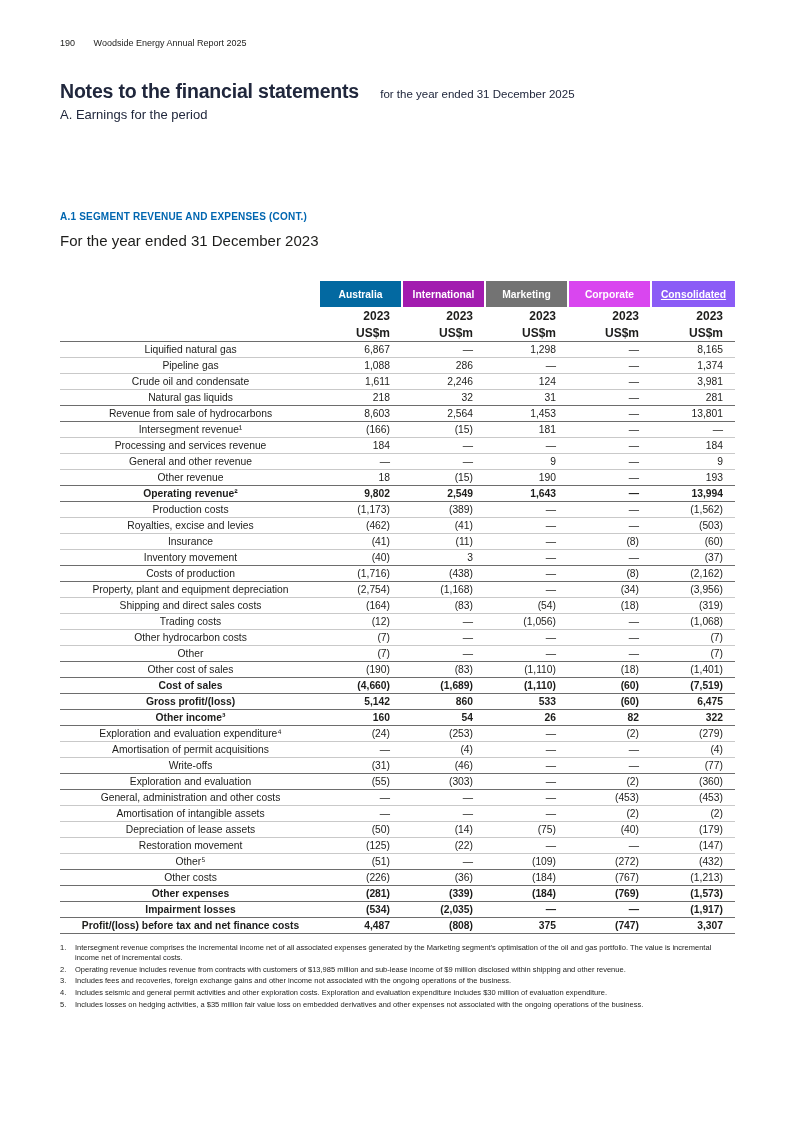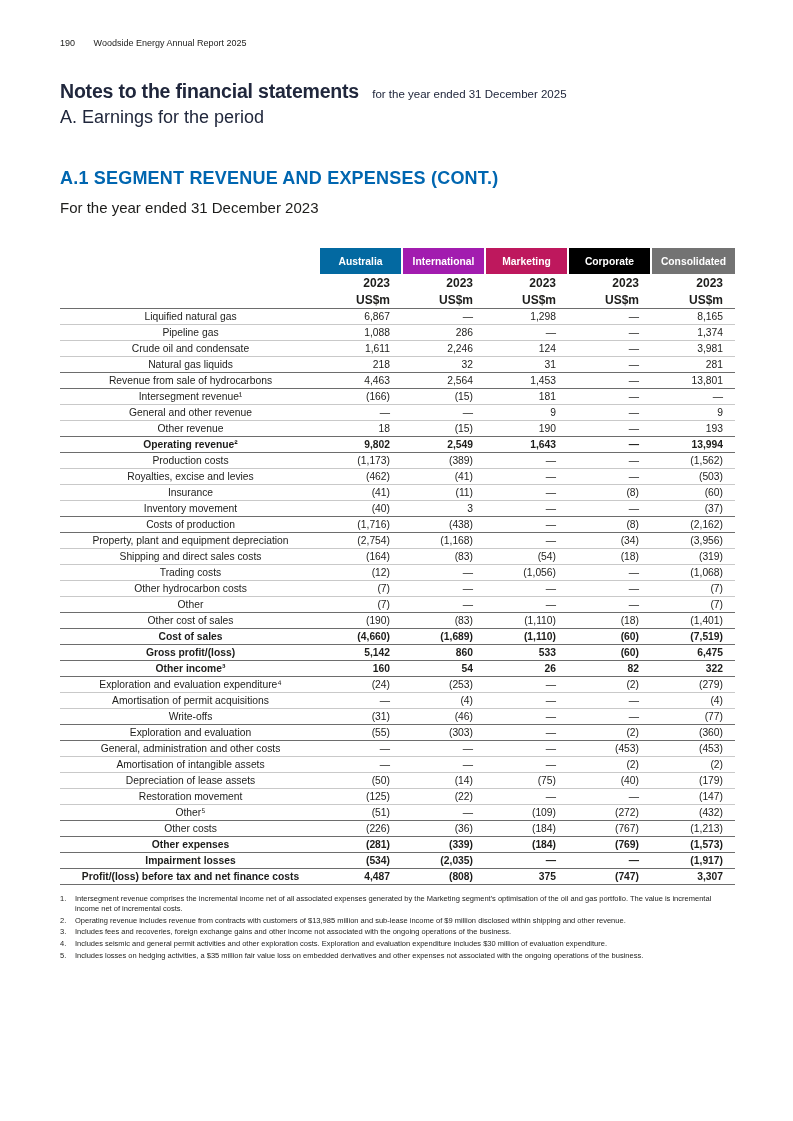--- a/index.html
+++ b/index.html
@@ -15,26 +15,26 @@
   .page-header .pgnum { margin-right: 16px; }
 
   .main-title {
     margin-top: 33px;
     font-size: 19.5px;
     font-weight: bold;
     color: #20273c;
     letter-spacing: -0.2px;
     line-height: 1.1;
   }
-  .main-title .suffix { font-size: 11.5px; font-weight: normal; margin-left: 8px; letter-spacing: 0; }
-  .subtitle { font-size: 18px; color: #20273c; margin-top: 5px; }
+  .main-title .suffix { font-size: 11.5px; font-weight: normal; margin-left: 16px; letter-spacing: 0; }
+  .subtitle { font-size: 13px; color: #20273c; margin-top: 5px; }
 
   .section-heading {
-    margin-top: 40px;
-    font-size: 18px;
+    margin-top: 89px;
+    font-size: 10px;
     font-weight: bold;
     color: #0066b0;
     letter-spacing: 0.2px;
   }
   .period-line { margin-top: 10px; font-size: 15px; color: #1d1d1b; }
 
   table.fin-table {
     border-collapse: collapse;
     table-layout: fixed;
     width: 675px;
@@ -108,23 +108,23 @@
         <col style="width:83px">
         <col style="width:83px">
         <col style="width:83px">
         <col style="width:84px">
     </colgroup>
     <thead id="thead">
         <tr>
           <th class="corner"></th>
           <th class="colhead" style="background: #0369a1;">Australia</th>
           <th class="colhead" style="background: #a21caf;">International</th>
-          <th class="colhead" style="background: #be185d;">Marketing</th>
-          <th class="colhead" style="background: #000000;">Corporate</th>
-          <th class="colhead" style="background: #737373;">Consolidated</th>
+          <th class="colhead" style="background: #737373;">Marketing</th>
+          <th class="colhead" style="background: #d946ef;">Corporate</th>
+          <th class="colhead" style="background: #8b5cf6; text-decoration: underline;">Consolidated</th>
         </tr>
         <tr class="year-row">
           <th></th>
           <th>2023</th>
           <th>2023</th>
           <th>2023</th>
           <th>2023</th>
           <th>2023</th>
         </tr>
         <tr class="unit-row">
@@ -164,33 +164,41 @@
         <tr>
           <td class="lbl">Natural gas liquids</td>
           <td class="num">218</td>
           <td class="num">32</td>
           <td class="num">31</td>
           <td class="num">—</td>
           <td class="num">281</td>
         </tr>
         <tr class="strong">
           <td class="lbl">Revenue from sale of hydrocarbons</td>
-          <td class="num">4,463</td>
+          <td class="num">8,603</td>
           <td class="num">2,564</td>
           <td class="num">1,453</td>
           <td class="num">—</td>
           <td class="num">13,801</td>
         </tr>
         <tr class="strong">
           <td class="lbl">Intersegment revenue¹</td>
           <td class="num">(166)</td>
           <td class="num">(15)</td>
           <td class="num">181</td>
           <td class="num">—</td>
           <td class="num">—</td>
+        </tr>
+        <tr>
+          <td class="lbl">Processing and services revenue</td>
+          <td class="num">184</td>
+          <td class="num">—</td>
+          <td class="num">—</td>
+          <td class="num">—</td>
+          <td class="num">184</td>
         </tr>
         <tr>
           <td class="lbl">General and other revenue</td>
           <td class="num">—</td>
           <td class="num">—</td>
           <td class="num">9</td>
           <td class="num">—</td>
           <td class="num">9</td>
         </tr>
         <tr>

